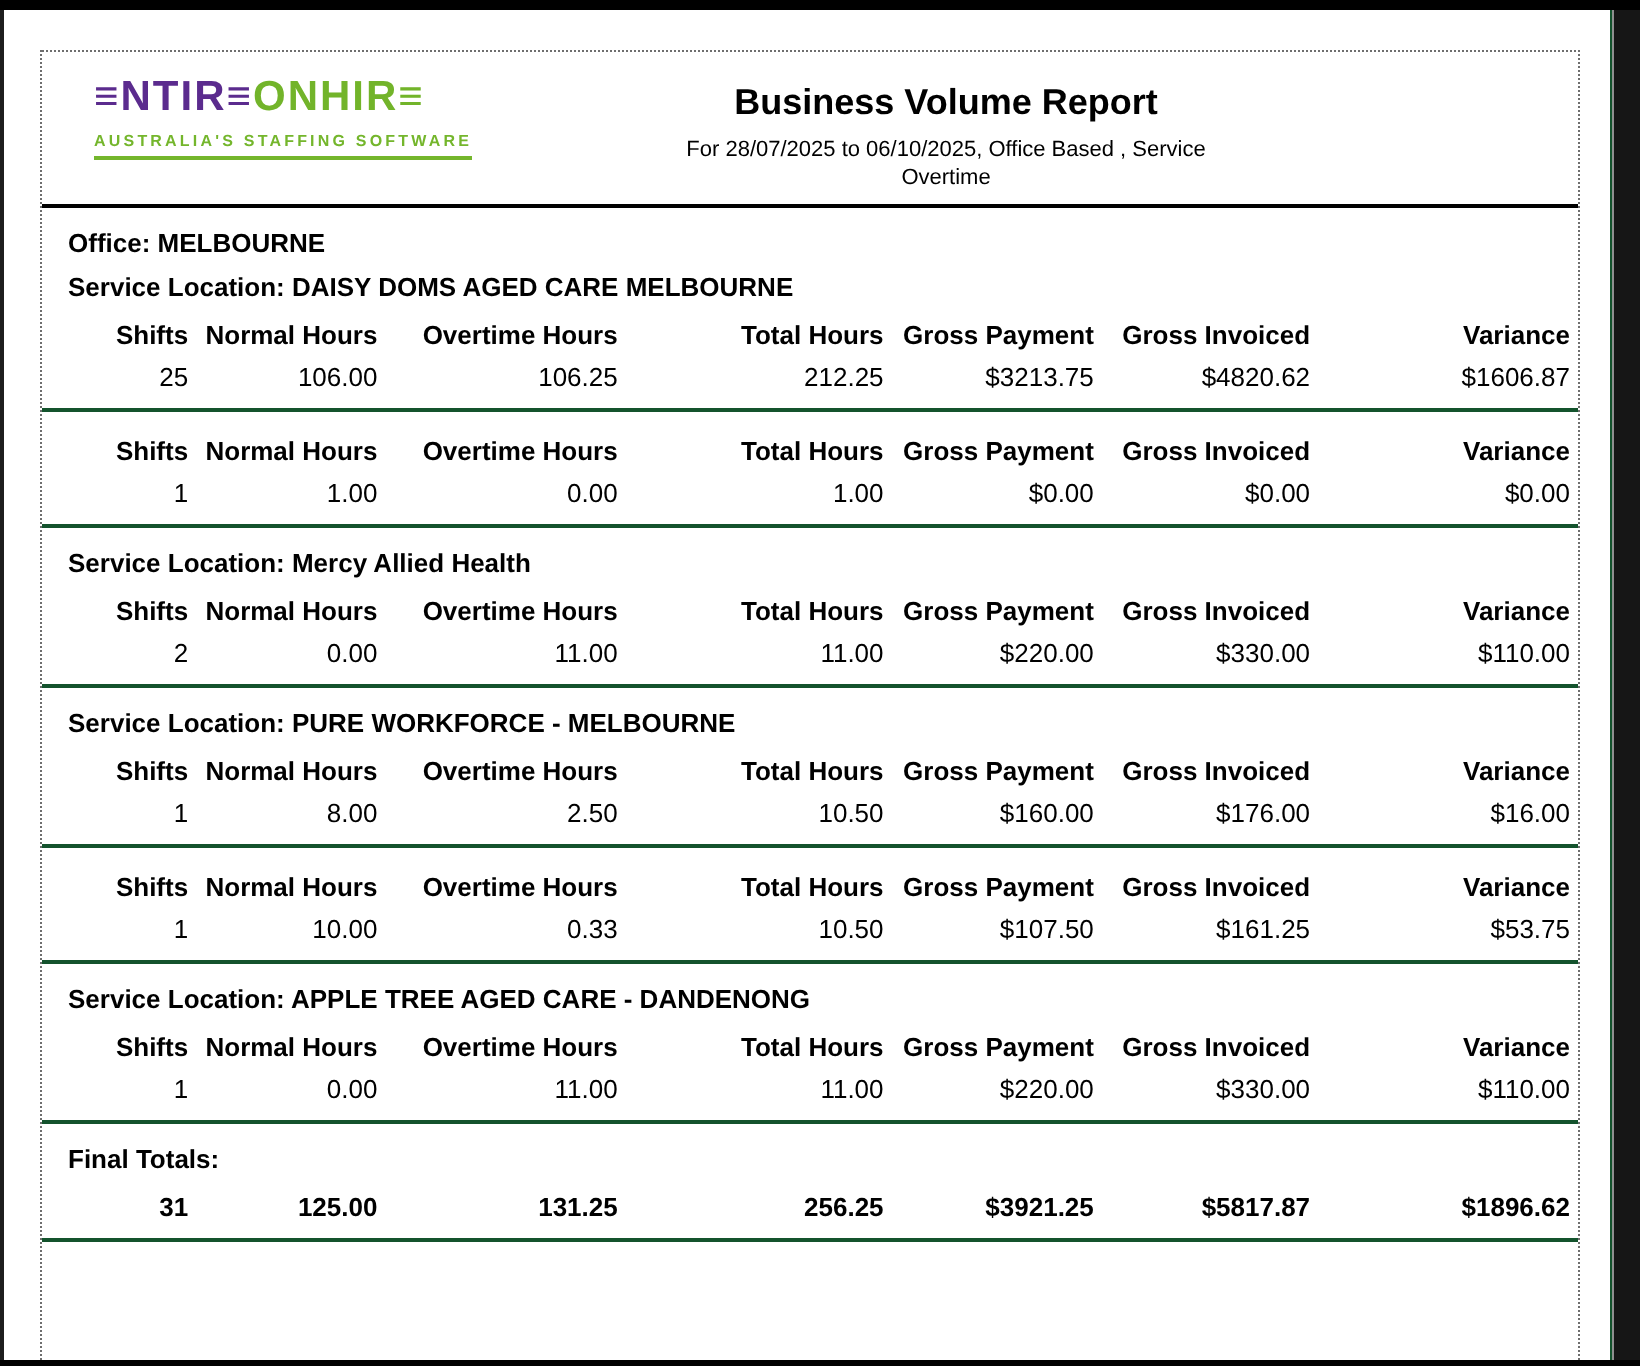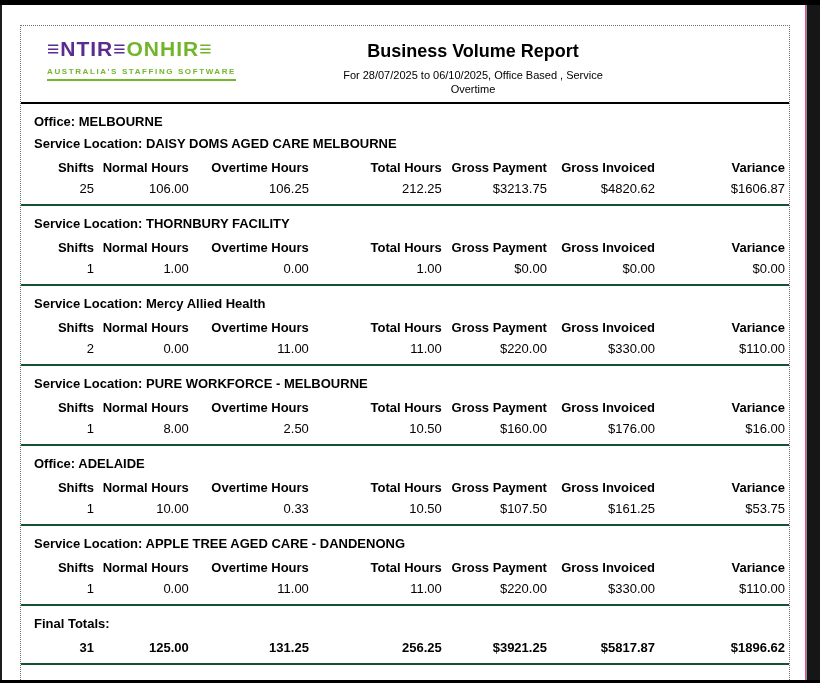--- a/index.html
+++ b/index.html
@@ -1,18 +1,18 @@
 <!DOCTYPE html>
 <html><head>
 <meta charset="utf-8">
 <style>
   html,body { margin:0; padding:0; background:#ffffff; }
   * { box-sizing:border-box; }
   .screen {
-    position:relative; width:820px; height:683px; background:#ec4899; overflow:hidden;
+    position:relative; width:820px; height:683px; background:#14532d; overflow:hidden;
     font-family:"Liberation Sans","DejaVu Sans",sans-serif; color:#000;
   }
   
   .frame-top    { position:absolute; top:0; left:0; width:100%; height:5px; background:#000; z-index:5; }
   .frame-right  { position:absolute; top:0; right:0; width:14px; height:100%; background:#161616; border-left:1px solid #8f8f8f; z-index:4; }
   .frame-left   { position:absolute; top:0; left:0; width:2px; height:100%; background:#1d1d1d; z-index:4; }
   .frame-bottom { position:absolute; bottom:0; left:0; width:100%; height:3px; background:#000; z-index:5; }
 
   .page { position:absolute; top:5px; left:2px; right:15px; bottom:3px; background:#fff; }
 
@@ -109,21 +109,20 @@
             <td>212.25</td>
             <td>$3213.75</td>
             <td>$4820.62</td>
             <td>$1606.87</td>
           </tr>
         </tbody>
           </table>
       </div>
 
       <div class="section">
-        <div class="location-line">Service Location: THORNBURY FACILITY</div>
         <table class="vals">
           <colgroup>
               <col class="c1">
               <col class="c2">
               <col class="c3">
               <col class="c4">
               <col class="c5">
               <col class="c6">
               <col class="c7">
             </colgroup>
@@ -214,21 +213,20 @@
             <td>10.50</td>
             <td>$160.00</td>
             <td>$176.00</td>
             <td>$16.00</td>
           </tr>
         </tbody>
           </table>
       </div>
 
       <div class="section">
-        <div class="office-line">Office: ADELAIDE</div>
         <table class="vals">
           <colgroup>
               <col class="c1">
               <col class="c2">
               <col class="c3">
               <col class="c4">
               <col class="c5">
               <col class="c6">
               <col class="c7">
             </colgroup>

